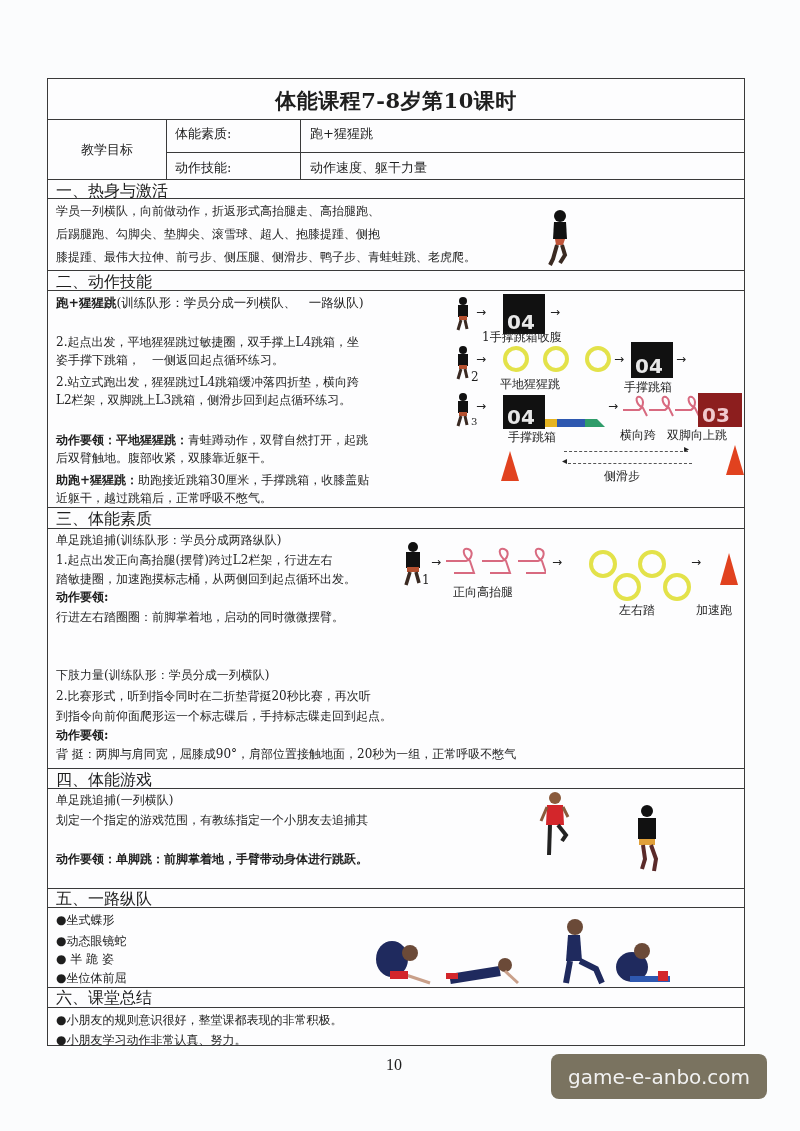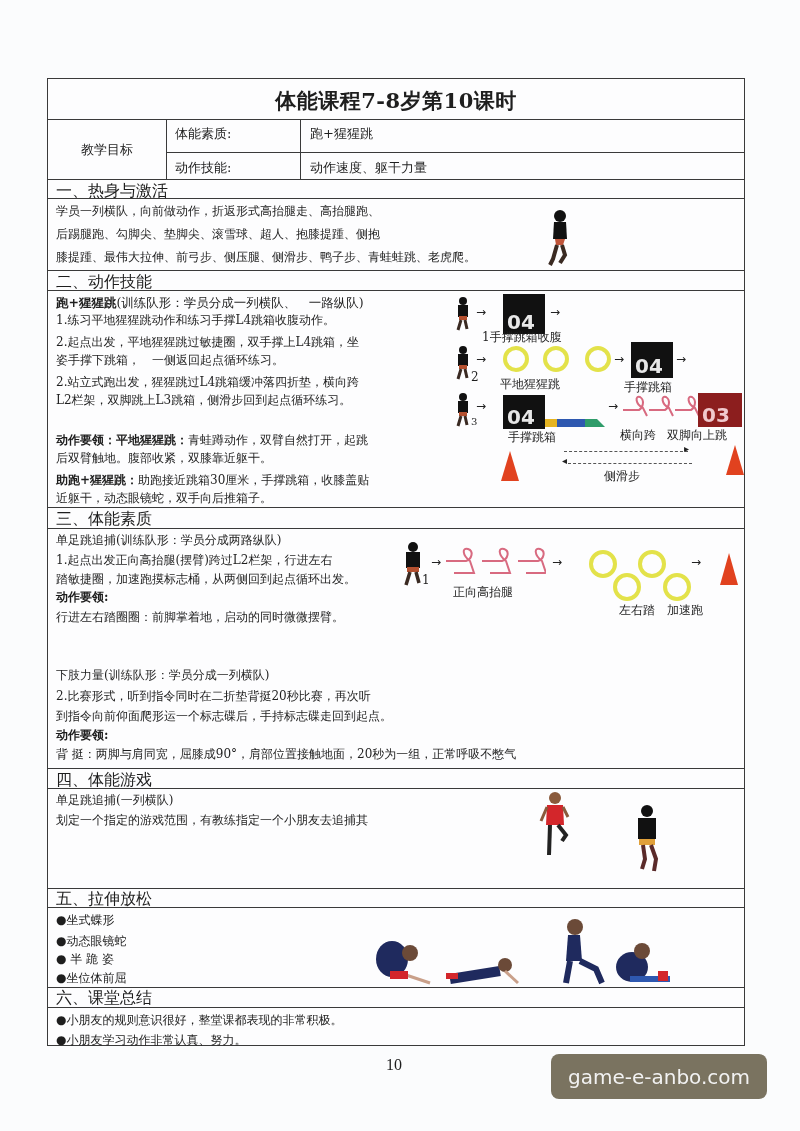--- a/index.html
+++ b/index.html
@@ -53,29 +53,28 @@
     <path d="M9 13 L21 13 L22 30 L8 30 Z" fill="#111"></path>
     <path d="M10 30 L20 30 L18 36 L11 36 Z" fill="#c0553a"></path>
     <path d="M12 36 L8 50 L5 56" stroke="#3a2a22" stroke-width="4" fill="none"></path>
     <path d="M17 36 L20 46 L15 54" stroke="#3a2a22" stroke-width="4" fill="none"></path>
   </svg>
   <div class="hline" style="top:191px"></div>
 
   <div class="abs sec" style="top:193px">二、动作技能</div>
   <div class="hline" style="top:211px"></div>
   <div class="abs txt" style="top:212px; font-size:12.5px"><span class="bold">跑+猩猩跳</span><span>(训练队形：学员分成一列横队、　一路纵队)</span></div>
-  <div class="abs txt" style="top:230px">1.练习平地猩猩跳动作和练习手撑L4跳箱收腹动作。</div>
   <div class="abs txt" style="top:252px">2.起点出发，平地猩猩跳过敏捷圈，双手撑上L4跳箱，坐</div>
   <div class="abs txt" style="top:270px">姿手撑下跳箱，　一侧返回起点循环练习。</div>
   <div class="abs txt" style="top:292px">2.站立式跑出发，猩猩跳过L4跳箱缓冲落四折垫，横向跨</div>
   <div class="abs txt" style="top:310px">L2栏架，双脚跳上L3跳箱，侧滑步回到起点循环练习。</div>
   <div class="abs txt" style="top:350px"><span class="bold">动作要领：平地猩猩跳：</span><span>青蛙蹲动作，双臂自然打开，起跳</span></div>
   <div class="abs txt" style="top:368px">后双臂触地。腹部收紧，双膝靠近躯干。</div>
   <div class="abs txt" style="top:390px"><span class="bold">助跑+猩猩跳：</span><span>助跑接近跳箱30厘米，手撑跳箱，收膝盖贴</span></div>
-  <div class="abs txt" style="top:408px">近躯干，动态眼镜蛇，双手向后推箱子。</div>
+  <div class="abs txt" style="top:408px">近躯干，越过跳箱后，正常呼吸不憋气。</div>
 
   <div>
 
     <svg class="fig" style="left:405px; top:217px" width="18" height="36">
         <circle cx="10" cy="5" r="4" fill="#111"></circle>
         <rect x="5" y="9" width="10" height="12" fill="#111"></rect>
         <rect x="6" y="20" width="8" height="4" fill="#b5502f"></rect>
         <path d="M8 24 L5 34 M12 24 L14 33" stroke="#3a2a22" stroke-width="3"></path>
       </svg>
     <div class="arrow" style="left:428px; top:226px">→</div>
@@ -164,51 +163,52 @@
     </svg>
     <div class="arrow" style="left:504px; top:476px">→</div>
     <div class="ring" style="left:541px; top:471px; width:28px; height:28px"></div>
     <div class="ring" style="left:565px; top:494px; width:28px; height:28px"></div>
     <div class="ring" style="left:590px; top:471px; width:28px; height:28px"></div>
     <div class="ring" style="left:615px; top:494px; width:28px; height:28px"></div>
     <div class="arrow" style="left:643px; top:476px">→</div>
     <div class="cone" style="left:672px; top:474px; border-bottom-width:32px"></div>
     <div class="lbl" style="left:405px; top:505px">正向高抬腿</div>
     <div class="lbl" style="left:571px; top:523px">左右踏</div>
-    <div class="lbl" style="left:619px; top:523px">加速跑</div>
+    <div class="lbl" style="left:648px; top:523px">加速跑</div>
   </div>
 
   <div class="abs txt" style="top:585px">下肢力量(训练队形：学员分成一列横队)</div>
   <div class="abs txt" style="top:606px">2.比赛形式，听到指令同时在二折垫背挺20秒比赛，再次听</div>
   <div class="abs txt" style="top:626px">到指令向前仰面爬形运一个标志碟后，手持标志碟走回到起点。</div>
   <div class="abs txt bold" style="top:645px">动作要领:</div>
   <div class="abs txt" style="top:664px">背 挺：两脚与肩同宽，屈膝成90°，肩部位置接触地面，20秒为一组，正常呼吸不憋气</div>
   <div class="hline" style="top:689px"></div>
 
   <div class="abs sec" style="top:691px">四、体能游戏</div>
   <div class="hline" style="top:709px"></div>
   <div class="abs txt" style="top:710px">单足跳追捕(一列横队)</div>
   <div class="abs txt" style="top:730px">划定一个指定的游戏范围，有教练指定一个小朋友去追捕其</div>
+  <div class="abs txt bold" style="top:769px">动作要领：单脚跳：前脚掌着地，手臂带动身体进行跳跃。</div>
   <svg class="fig" style="left:490px; top:712px" width="34" height="68">
     <circle cx="17" cy="7" r="6" fill="#8a5a3c"></circle>
     <path d="M9 14 L25 14 L26 34 L8 34 Z" fill="#d3262b"></path>
     <path d="M12 34 L11 64" stroke="#222" stroke-width="4"></path>
     <path d="M20 34 L28 44 L24 50" stroke="#222" stroke-width="4" fill="none"></path>
     <path d="M9 16 L3 30 M25 16 L30 26" stroke="#8a5a3c" stroke-width="3"></path>
   </svg>
   <svg class="fig" style="left:582px; top:724px" width="34" height="70">
     <circle cx="17" cy="8" r="6" fill="#111"></circle>
     <path d="M8 15 L26 15 L26 36 L8 36 Z" fill="#111"></path>
     <rect x="9" y="36" width="16" height="6" fill="#e0a03a"></rect>
     <path d="M13 42 L15 56 L12 66" stroke="#5a2a2a" stroke-width="4" fill="none"></path>
     <path d="M21 42 L26 56 L24 68" stroke="#5a2a2a" stroke-width="4" fill="none"></path>
   </svg>
   <div class="hline" style="top:809px"></div>
 
-  <div class="abs sec" style="top:810px">五、拉伸放松</div>
+  <div class="abs sec" style="top:810px">五、一路纵队</div>
   <div class="hline" style="top:828px"></div>
   <div class="abs txt" style="top:830px">●坐式蝶形</div>
   <div class="abs txt" style="top:851px">●动态眼镜蛇</div>
   <div class="abs txt" style="top:869px">● 半 跪 姿</div>
   <div class="abs txt" style="top:888px">●坐位体前屈</div>
   <svg class="fig" style="left:322px; top:830px" width="300" height="78">
 
     <ellipse cx="22" cy="50" rx="16" ry="18" fill="#1f2a5e"></ellipse>
     <circle cx="40" cy="44" r="8" fill="#6b4a38"></circle>
     <path d="M30 64 L60 74" stroke="#c9a08a" stroke-width="3"></path>

